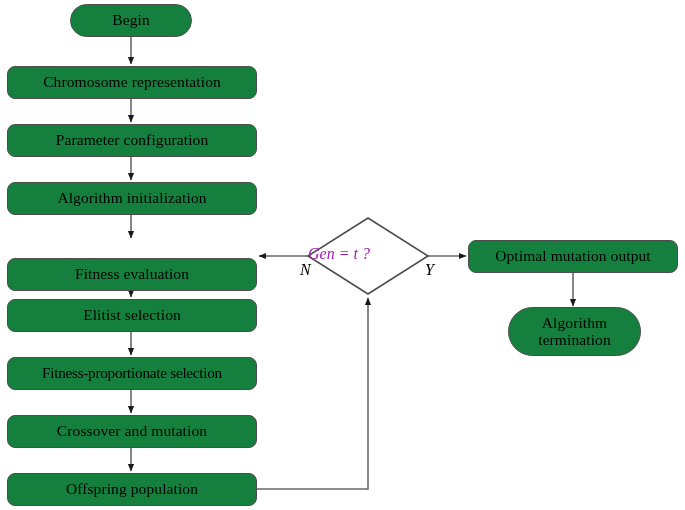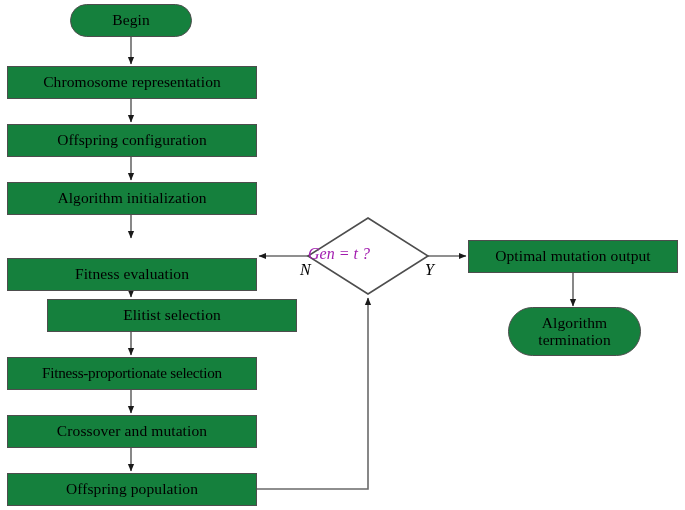--- a/index.html
+++ b/index.html
@@ -31,21 +31,21 @@
     display: flex;
     align-items: center;
     justify-content: center;
     text-align: center;
     color: #000000;
     font-size: 15.5px;
     line-height: 1.08;
     letter-spacing: 0.1px;
     white-space: pre-line;
   }
-  .node.process { border-radius: 0; justify-content: center; }
+  .node.process { border-radius: 8px; justify-content: center; }
   .node.terminator { border-radius: 999px; }
   .node.squeeze { letter-spacing: -0.25px; font-size: 15.2px; }
   .diamond-label {
     position: absolute;
     color: #a21caf;
     font-style: italic;
     font-size: 16px;
     white-space: nowrap;
   }
   .branch-label {
@@ -100,32 +100,32 @@
 
   <div class="node terminator" style="left:70px; top:4px; width:122px; height:33px;">
     <span>Begin</span>
   </div>
 
   <div class="node process" style="left:7px; top:66px; width:250px; height:33px;">
     <span>Chromosome representation</span>
   </div>
 
   <div class="node process" style="left:7px; top:124px; width:250px; height:33px;">
-    <span>Offspring configuration</span>
+    <span>Parameter configuration</span>
   </div>
 
   <div class="node process" style="left:7px; top:182px; width:250px; height:33px;">
     <span>Algorithm initialization</span>
   </div>
 
   <div class="node process" style="left:7px; top:258px; width:250px; height:33px;">
     <span>Fitness evaluation</span>
   </div>
 
-  <div class="node process" style="left:7px; top:299px; width:250px; height:33px;margin-left:40px;">
+  <div class="node process" style="left:7px; top:299px; width:250px; height:33px;">
     <span>Elitist selection</span>
   </div>
 
   <div class="node process" style="left:7px; top:415px; width:250px; height:33px;">
     <span>Crossover and mutation</span>
   </div>
 
   <div class="node process squeeze" style="left:7px; top:357px; width:250px; height:33px;">
     <span>Fitness-proportionate selection</span>
   </div>

